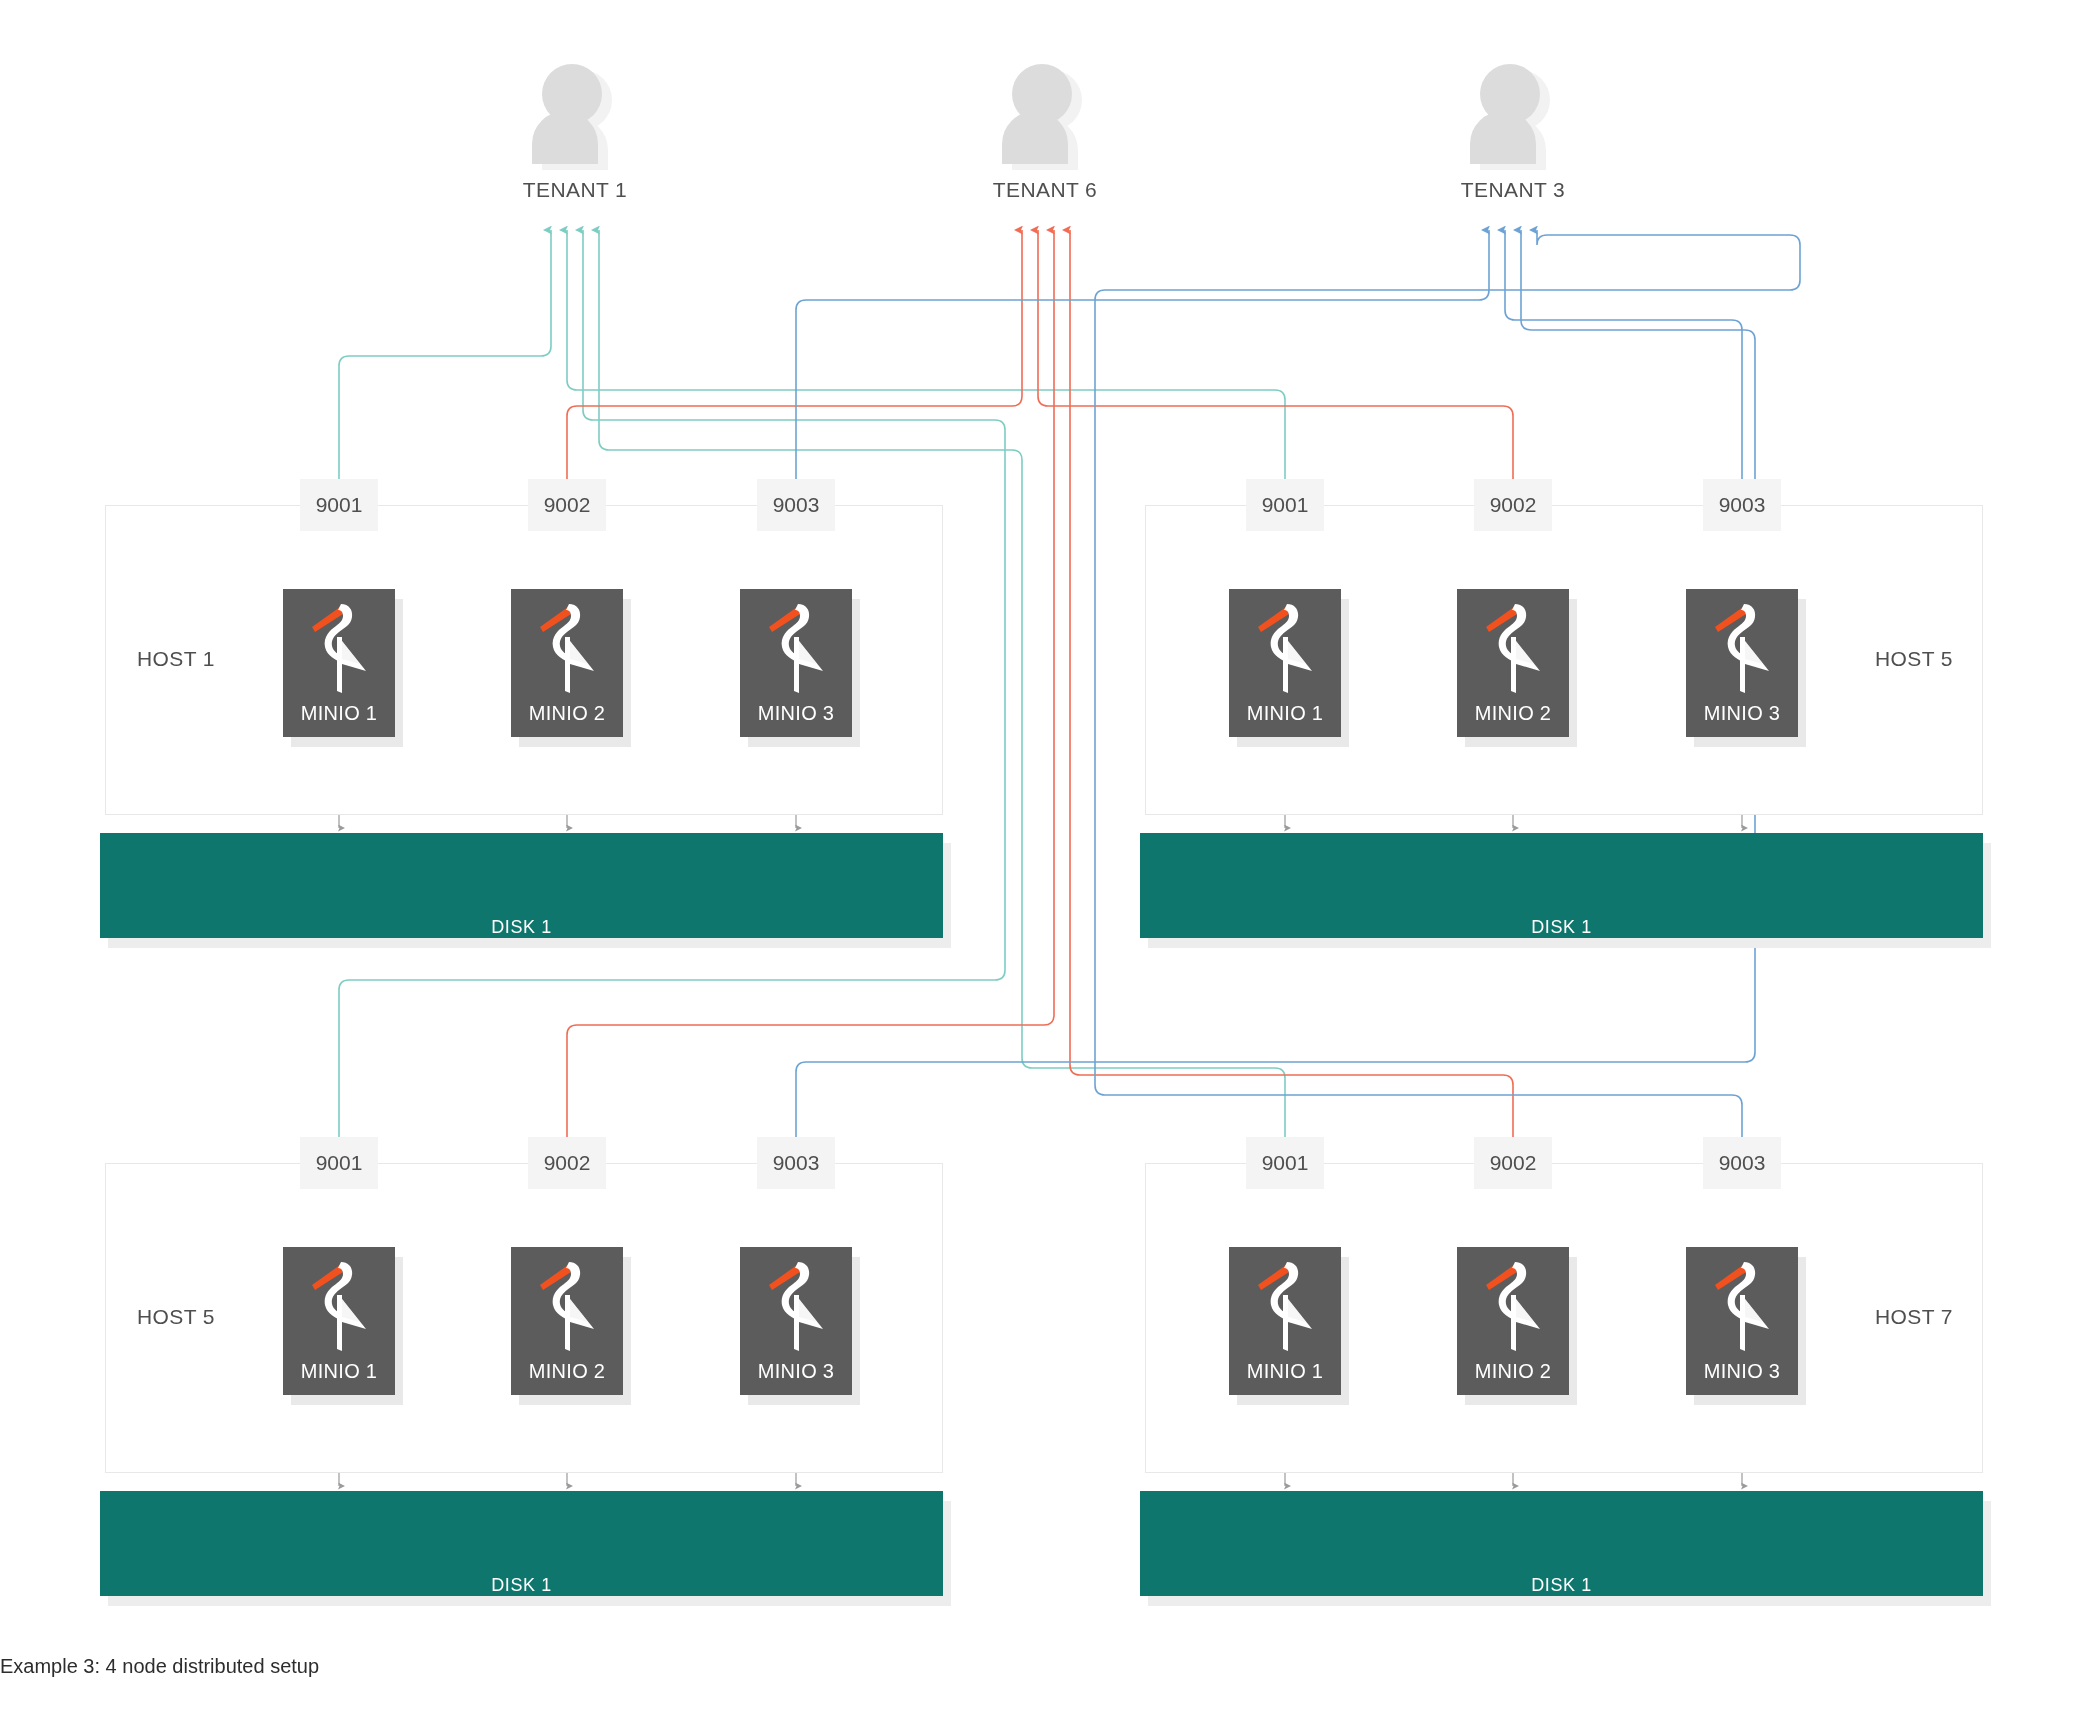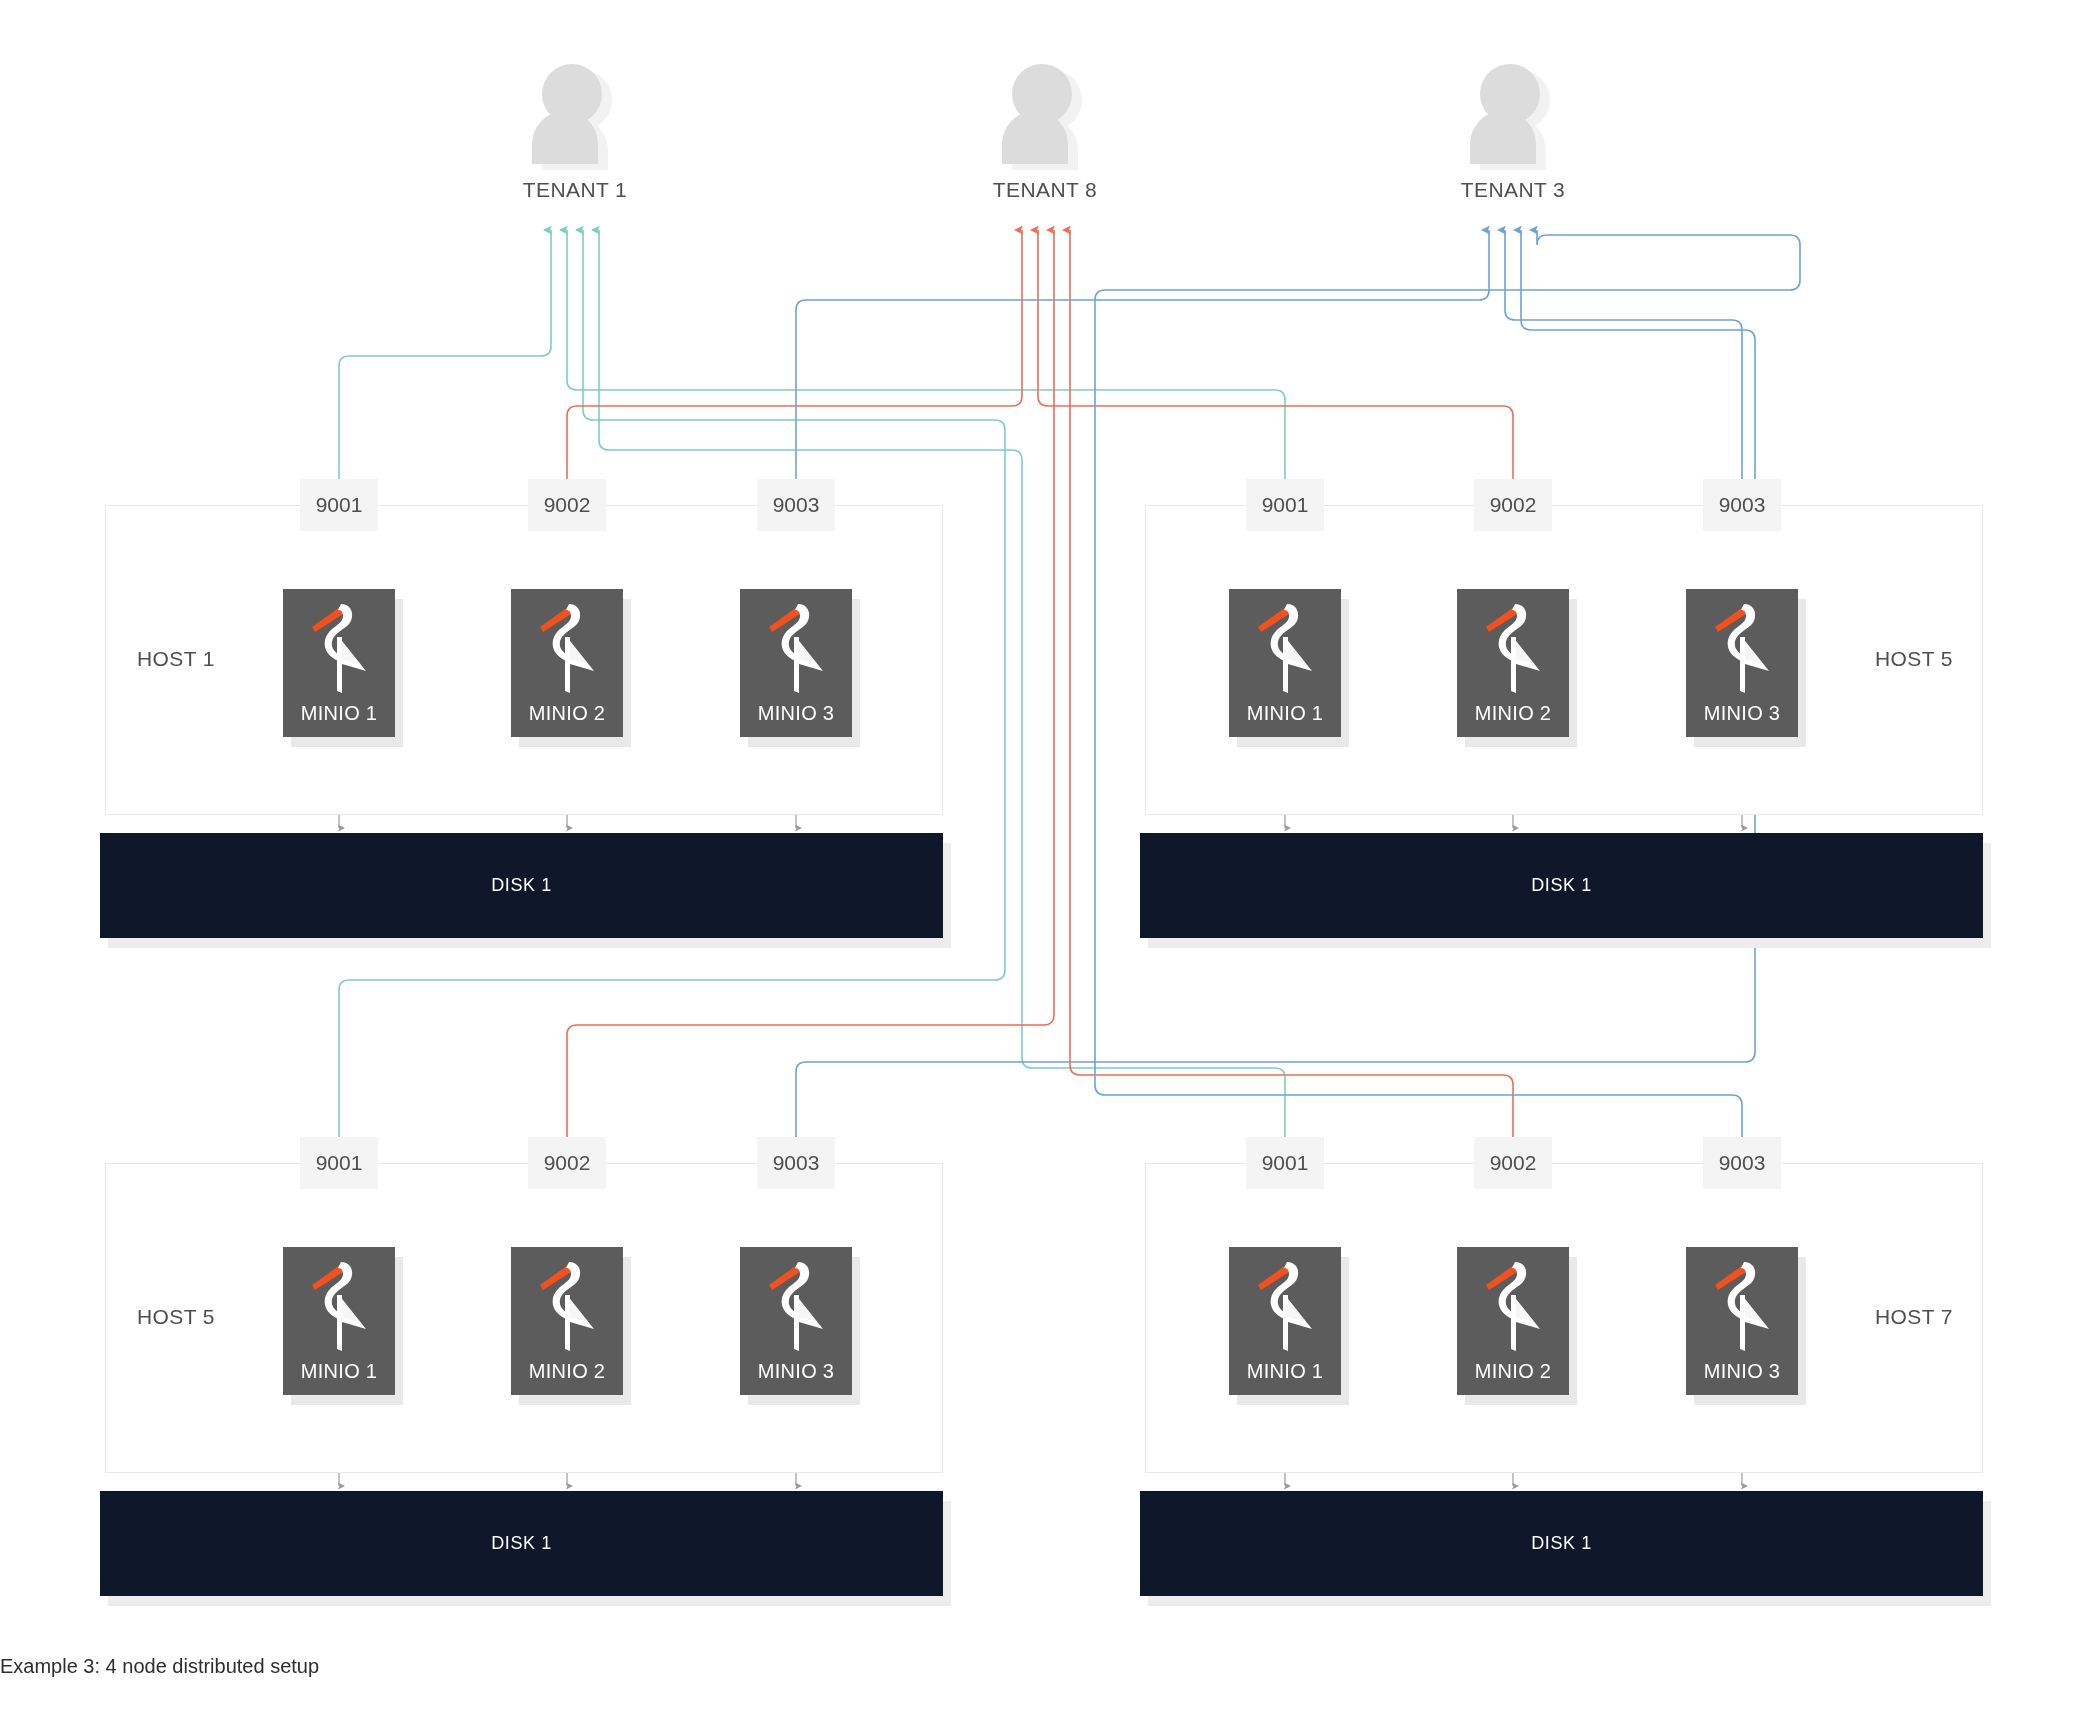--- a/index.html
+++ b/index.html
@@ -134,23 +134,23 @@
     left: 8px; top: 10px;
     width: 100%;
     height: 100%;
     background: #ededed;
   }
   .disk-body {
     position: absolute;
     left: 0; top: 0;
     width: 100%;
     height: 100%;
-    background: #0f172a;
+    background: #0f766e;
     display: flex;
-    align-items: center;
+    align-items: flex-end;
     justify-content: center;
   }
   .disk-label {
     font-size: 18px;
     color: #ffffff;
     letter-spacing: 0.6px;
   }
 
   
   #caption {
@@ -281,21 +281,21 @@
         <g fill="#f2f2f2">
           <circle cx="62" cy="42" r="30"></circle>
           <path d="M22,112 L22,92 a33,33 0 0 1 66,0 L88,112 Z"></path>
         </g>
         <g fill="#dcdcdc">
           <circle cx="52" cy="36" r="30"></circle>
           <path d="M12,106 L12,86 a33,33 0 0 1 66,0 L78,106 Z"></path>
         </g>
       </svg>
     </div>
-    <div class="tenant-label">TENANT 8</div>
+    <div class="tenant-label">TENANT 6</div>
   </div>
 
   <div class="tenant" style="left:1428px; top:58px;">
     <div class="tenant-avatar">
       <svg width="110" height="112" viewBox="0 0 110 112" xmlns="http://www.w3.org/2000/svg">
         <g fill="#f2f2f2">
           <circle cx="62" cy="42" r="30"></circle>
           <path d="M22,112 L22,92 a33,33 0 0 1 66,0 L88,112 Z"></path>
         </g>
         <g fill="#dcdcdc">

